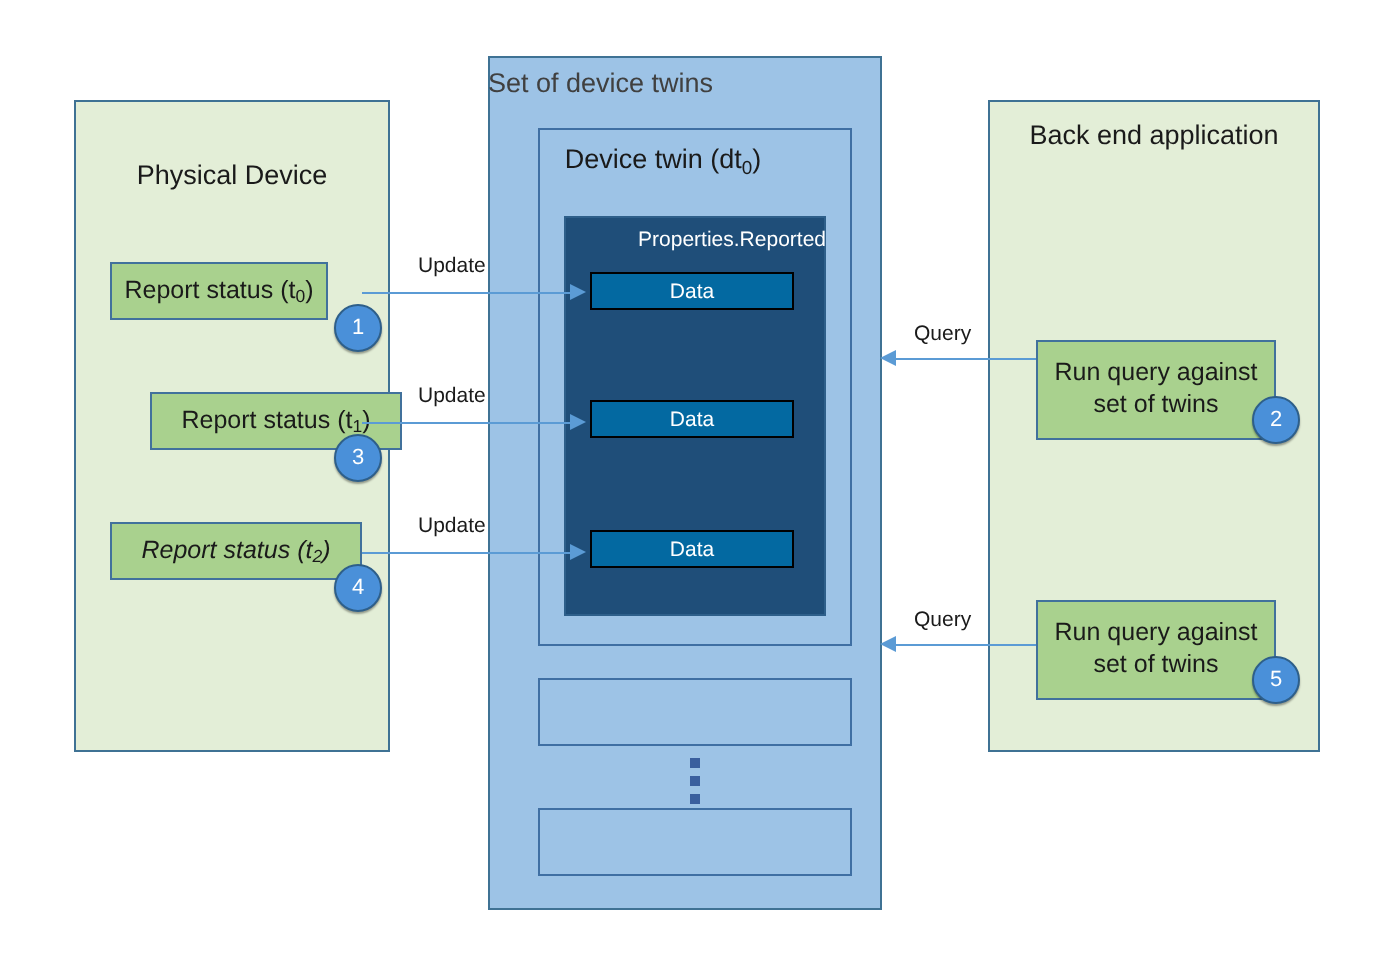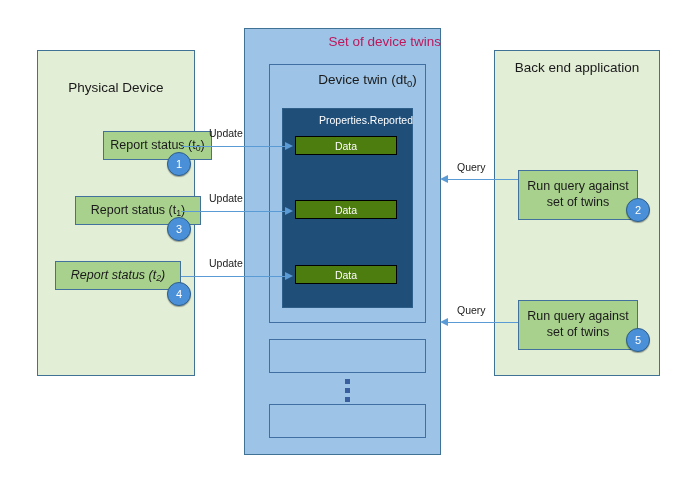--- a/index.html
+++ b/index.html
@@ -39,22 +39,22 @@
 
   
   .container-blue {
     background: #9dc3e6;
     border: 1px solid #3f7294;
   }
   .container-blue-title {
     position: absolute;
     left: 0;
     right: 0;
-    text-align: right;
-    color: #be185d;
+    text-align: left;
+    color: #404040;
     font-size: 13.5px;
     white-space: nowrap;
   }
 
   
   .twin-box {
     background: #9dc3e6;
     border: 1px solid #3f6fa3;
   }
   .twin-label {
@@ -77,21 +77,21 @@
     left: 0;
     right: 0;
     text-align: right;
     color: #ffffff;
     font-size: 10.5px;
     white-space: nowrap;
   }
 
   
   .data-box {
-    background: #4d7c0f;
+    background: #0369a1;
     border: 1.5px solid #000000;
     display: flex;
     align-items: center;
     justify-content: center;
     color: #ffffff;
     font-size: 10.5px;
   }
 
   
   .action-box {
@@ -169,42 +169,42 @@
 </style>
 </head>
 <body>
 
 <div id="canvas">
 
   <div class="box container-green" style="left:37px; top:50px; width:158px; height:326px;">
   </div>
   <div class="container-title" style="left:37px; top:60px; width:158px;margin-top:20px;">Physical Device</div>
 
-  <div class="box action-box" style="left:55px; top:131px; width:109px; height:29px;margin-left:48px;">
+  <div class="box action-box" style="left:55px; top:131px; width:109px; height:29px;">
     <span><span>Report status (t</span><sub>0</sub><span>)</span></span>
   </div>
   <div class="badge" style="left:167px; top:152px;">1</div>
 
   <div class="box action-box" style="left:55px; top:196px; width:126px; height:29px;margin-left:20px;">
     <span><span>Report status (t</span><sub>1</sub><span>)</span></span>
   </div>
   <div class="badge" style="left:167px; top:217px;">3</div>
 
   <div class="box action-box" style="left:55px; top:261px; width:126px; height:29px;font-style:italic;">
     <span><span>Report status (t</span><sub>2</sub><span>)</span></span>
   </div>
   <div class="badge" style="left:167px; top:282px;">4</div>
 
   <div class="box container-blue" style="left:244px; top:28px; width:197px; height:427px;">
   </div>
   <div class="container-blue-title" style="left:244px; top:34px; width:197px;">Set of device twins</div>
 
   <div class="box twin-box" style="left:269px; top:64px; width:157px; height:259px;">
   </div>
-  <div class="twin-label" style="left:269px; top:72px; width:125px;padding-left:36px;"><span>Device twin (dt</span><sub>0</sub><span>)</span></div>
+  <div class="twin-label" style="left:269px; top:72px; width:125px;"><span>Device twin (dt</span><sub>0</sub><span>)</span></div>
 
   <div class="box props-panel" style="left:282px; top:108px; width:131px; height:200px;">
   </div>
   <div class="props-title" style="left:282px; top:114px; width:131px;">Properties.Reported</div>
 
   <div class="box data-box" style="left:295px; top:136px; width:102px; height:19px;">Data</div>
   <div class="box data-box" style="left:295px; top:200px; width:102px; height:19px;">Data</div>
   <div class="box data-box" style="left:295px; top:265px; width:102px; height:19px;">Data</div>
 
   <div class="box twin-box" style="left:269px; top:339px; width:157px; height:34px;">

